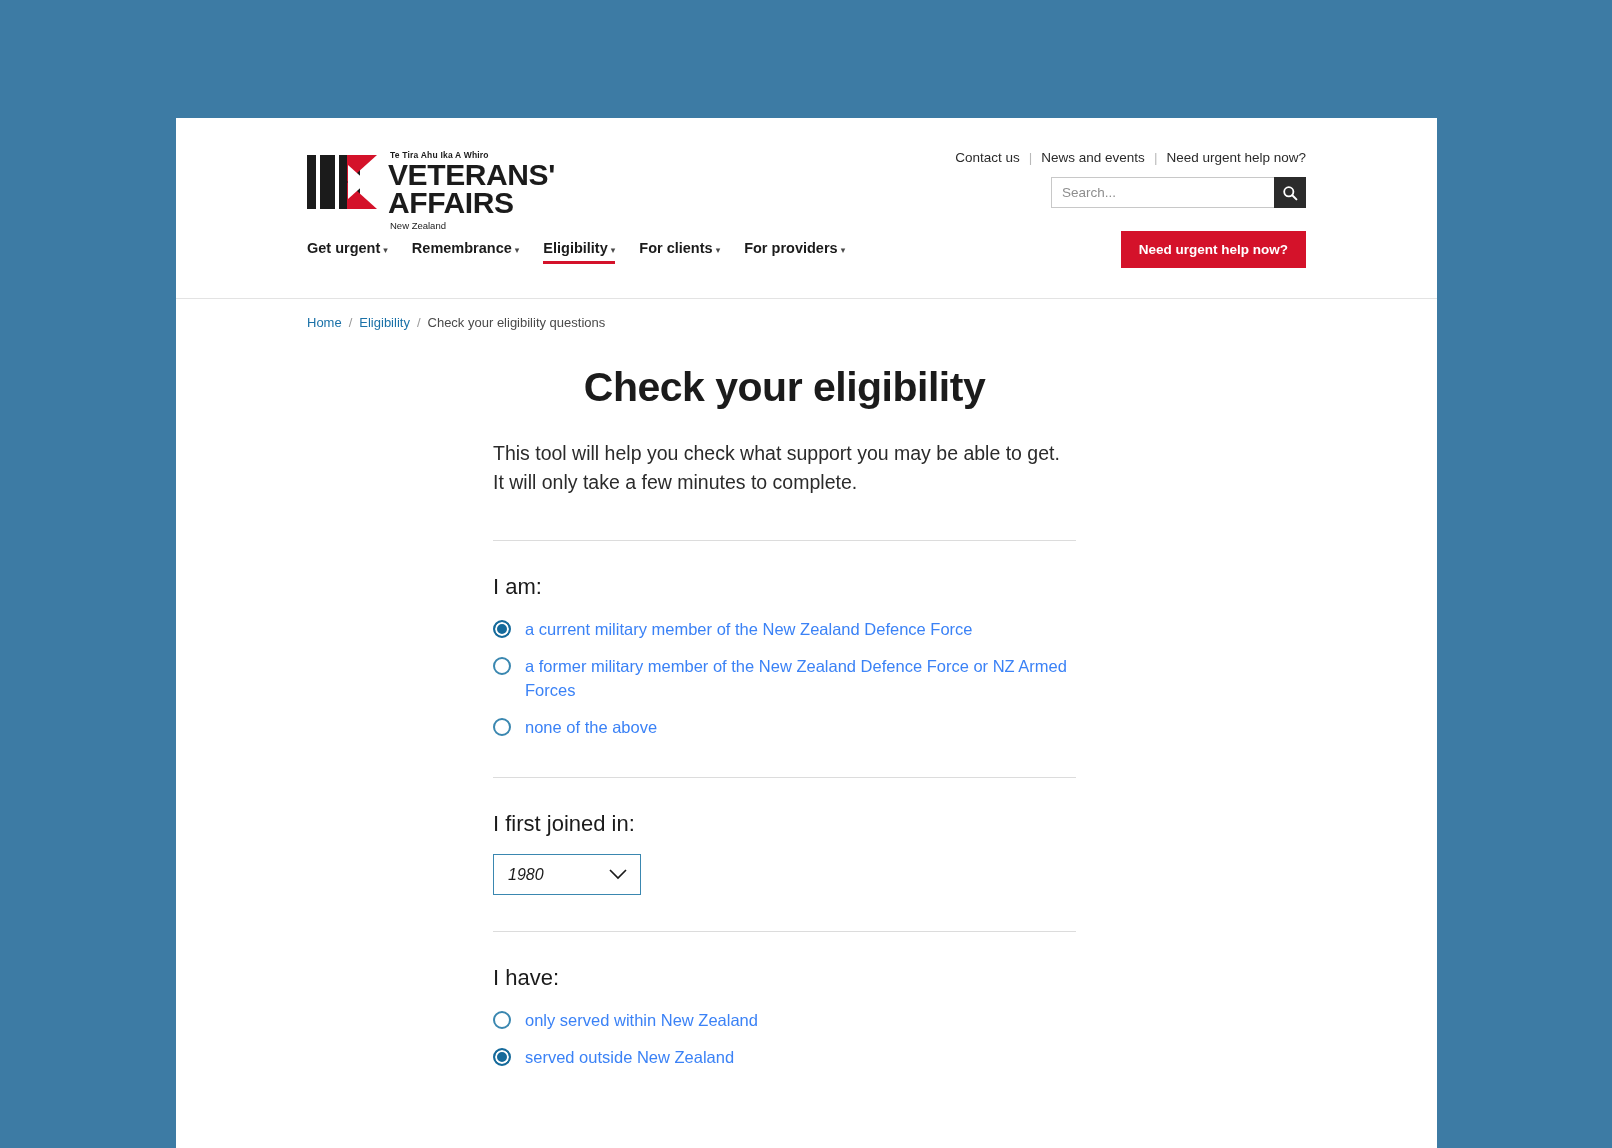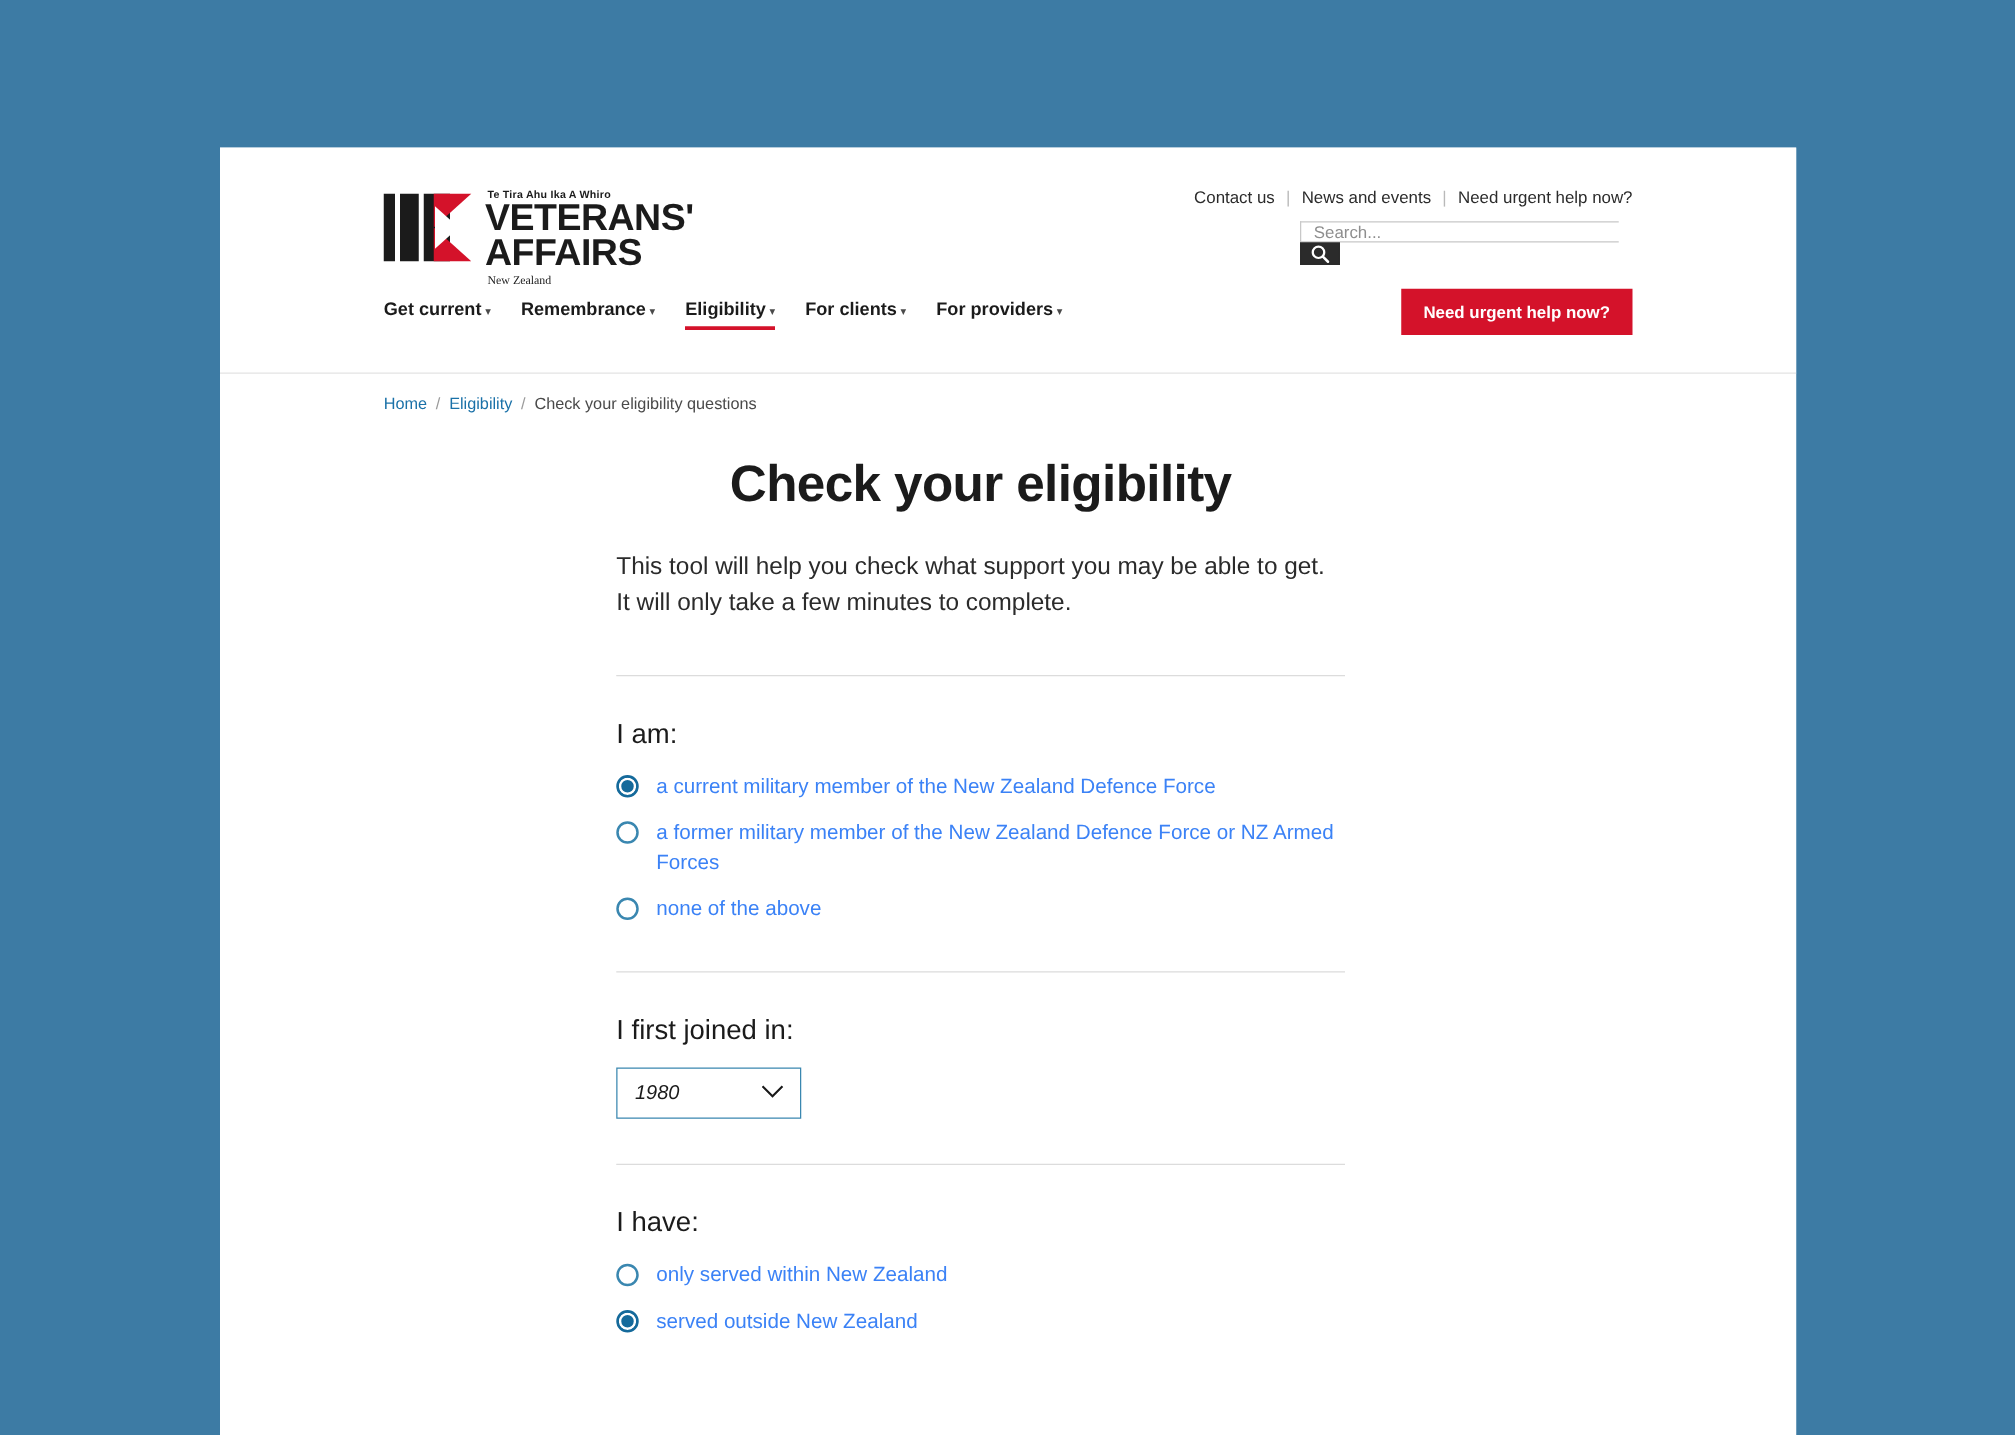--- a/index.html
+++ b/index.html
@@ -85,47 +85,45 @@
     font-weight: bold;
     line-height: 28px;
     letter-spacing: -0.4px;
     color: #1b1b1b;
   }
   .logo-sub {
     font-size: 9.5px;
     color: #1b1b1b;
     margin-top: 3px;
     margin-left: 2px;
-    font-family: Liberation Serif, serif;
   }
 
   .utility {
     position: absolute;
     right: 131px;
     top: 32px;
     font-size: 13.5px;
     color: #2b2b2b;
     display: flex;
     align-items: center;
     gap: 9px;
   }
   .utility a {
     color: #2b2b2b;
     text-decoration: none;
   }
   .utility .sep { color: #b9b9b9; }
 
   .searchbox {
     position: absolute;
-    right: 142px;
+    right: 131px;
     top: 59px;
     width: 255px;
     height: 31px;
     display: flex;
-    flex-direction: column;
   }
   .searchbox input {
     flex: 1;
     border: 1px solid #c8c8c8;
     border-right: none;
     padding: 0 10px;
     font-size: 13.5px;
     color: #555;
     font-family: "Liberation Sans", sans-serif;
     outline: none;
@@ -321,21 +319,21 @@
       <div class="search-btn">
         <svg width="16" height="16" viewBox="0 0 16 16">
           <circle cx="6.8" cy="6.8" r="4.6" fill="none" stroke="#ffffff" stroke-width="1.8"></circle>
           <line x1="10.3" y1="10.3" x2="14.4" y2="14.4" stroke="#ffffff" stroke-width="2" stroke-linecap="round"></line>
         </svg>
       </div>
     </div>
 
     <div class="mainnav">
       <div class="nav-item">
-        <span>Get current</span><span class="caret">▾</span>
+        <span>Get urgent</span><span class="caret">▾</span>
       </div>
       <div class="nav-item">
         <span>Remembrance</span><span class="caret">▾</span>
       </div>
       <div class="nav-item active">
         <span>Eligibility</span><span class="caret">▾</span>
       </div>
       <div class="nav-item">
         <span>For clients</span><span class="caret">▾</span>
       </div>

